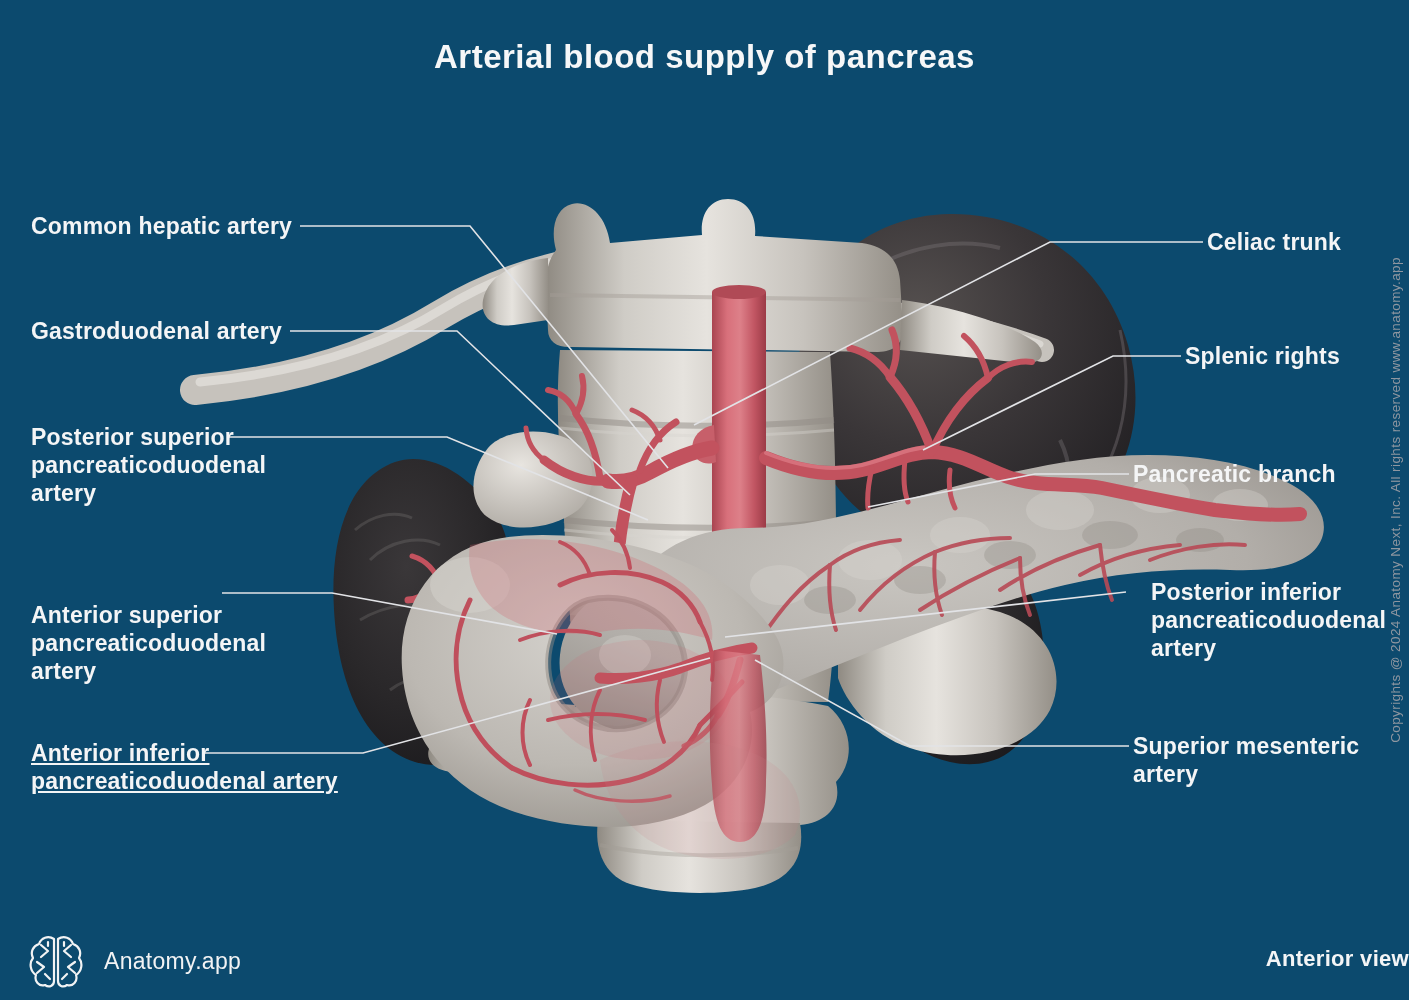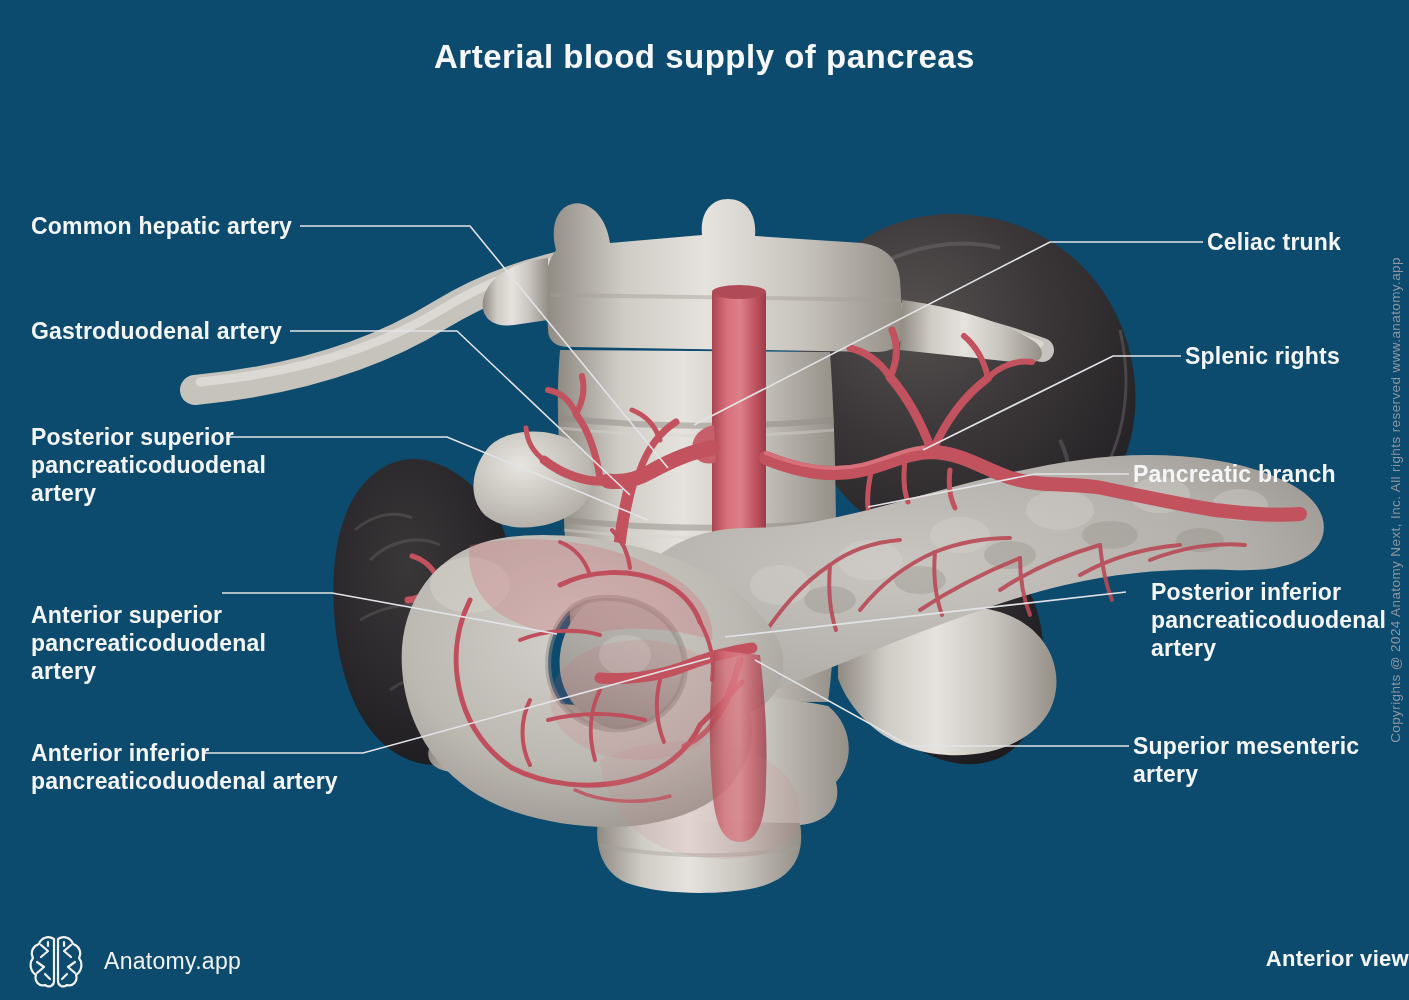--- a/index.html
+++ b/index.html
@@ -7,21 +7,21 @@
          font-family:"Liberation Sans",sans-serif;}
   .scene{position:absolute;left:0;top:0;width:1409px;height:1000px;}
   .title{position:absolute;left:0;top:38px;width:100%;text-align:center;color:#f6f7f8;
          font-size:33px;font-weight:700;letter-spacing:.5px;}
   .label{position:absolute;color:#f4f5f6;font-size:23px;font-weight:700;line-height:28px;
          letter-spacing:.2px;white-space:pre-line;}
   .lbl-l0{left:31px;top:212px;}
   .lbl-l1{left:31px;top:317px;}
   .lbl-l2{left:31px;top:423px;}
   .lbl-l3{left:31px;top:601px;}
-  .lbl-l4{left:31px;top:739px;}
+  .lbl-l4{left:31px;top:739px;text-decoration:underline;}
   .lbl-r0{left:1207px;top:228px;}
   .lbl-r1{left:1185px;top:342px;}
   .lbl-r2{left:1133px;top:460px;}
   .lbl-r3{left:1130px;top:578px;margin-left:21px;}
   .lbl-r4{left:1133px;top:732px;}
   .view-label{position:absolute;left:0;top:946px;width:100%;text-align:right;color:#f4f5f6;
               font-size:22px;font-weight:700;letter-spacing:.3px;}
   .brand{position:absolute;left:28px;top:934px;display:flex;align-items:center;gap:20px;}
   .brand-text{color:#f2f3f4;font-size:23px;font-weight:400;letter-spacing:.3px;}
   .copyright{position:absolute;right:6px;top:50%;transform:translateY(-50%) rotate(180deg);

